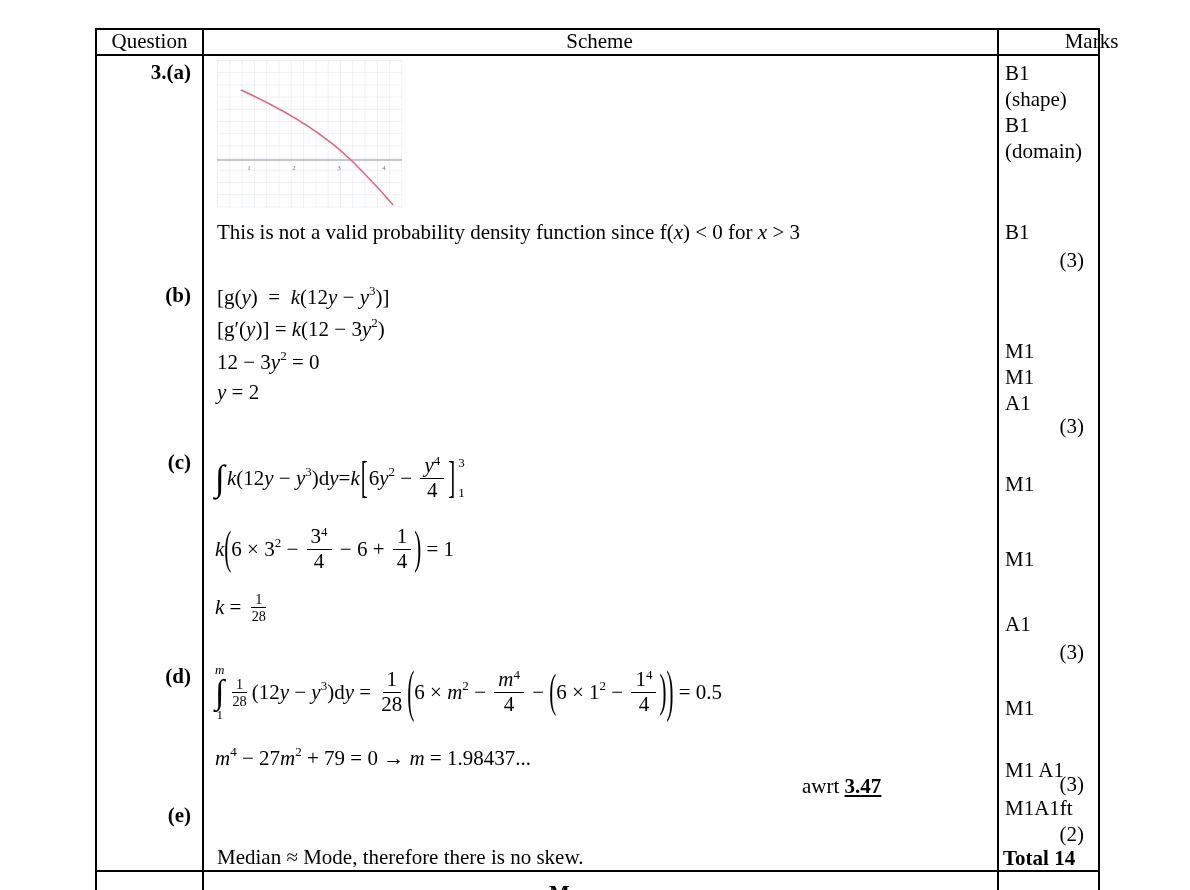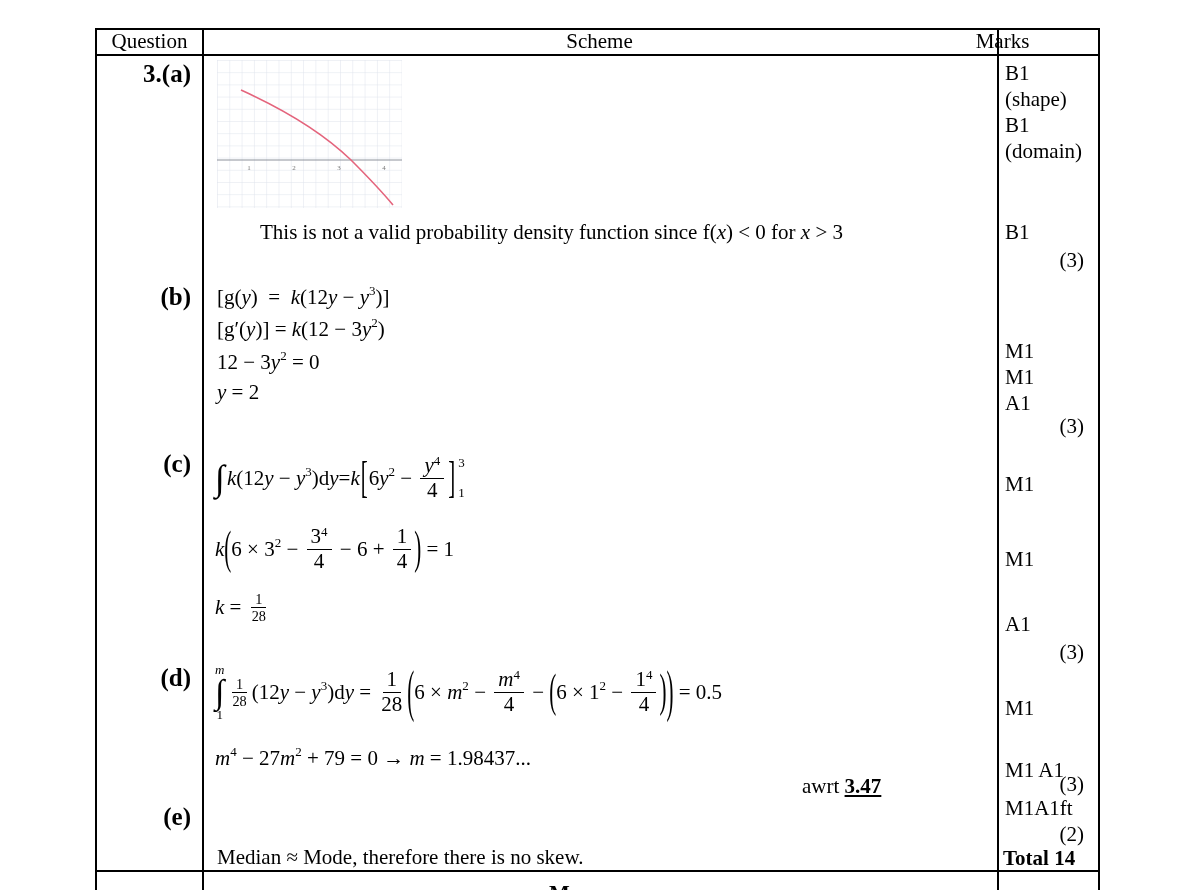--- a/index.html
+++ b/index.html
@@ -4,21 +4,21 @@
 <style>
   html,body{margin:0;padding:0;background:#ffffff;}
   .page{position:relative;width:1190px;height:890px;overflow:hidden;background:#fff;
         font-family:"Liberation Serif","DejaVu Serif",serif;color:#000;}
   .tbl{position:absolute;left:95px;top:28px;width:1005px;height:862px;
        border:2px solid #000;border-bottom:none;box-sizing:border-box;}
   .vline{position:absolute;top:0;bottom:0;width:2px;background:#000;}
   .hline{position:absolute;left:0;right:0;height:2px;background:#000;}
   .th{position:absolute;top:0;height:24px;line-height:23px;text-align:center;
       font-weight:normal;font-size:21px;}
-  .qlab{position:absolute;left:0;width:94px;text-align:right;font-weight:bold;font-size:25px;}
+  .qlab{position:absolute;left:0;width:94px;text-align:right;font-weight:bold;font-size:21px;}
   .math{position:absolute;display:flex;align-items:center;font-size:21px;}
   .math span{white-space:pre;}
   .it{font-style:italic;}
   .sup{font-size:0.62em;position:relative;top:-0.5em;}
   .int{font-size:36px;line-height:1;margin-right:2px;}
   .bigb{display:inline-block;transform:scaleY(2.15);transform-origin:50% 52%;padding:0 1px;}
   .bigp{display:inline-block;transform:scaleY(2.2);transform-origin:50% 52%;}
   .bigp2{display:inline-block;transform:scaleY(2.75);transform-origin:50% 52%;}
   .frac{display:inline-flex;flex-direction:column;align-items:center;line-height:1.12;margin:0 3px;}
   .frac .fn{border-bottom:1.4px solid #000;padding:0 4px;white-space:pre;}
@@ -45,21 +45,21 @@
 <div class="page">
   <div class="tbl">
 
     <div class="vline" style="left:105px;"></div>
     <div class="vline" style="left:900px;"></div>
     <div class="hline" style="top:24px;"></div>
     <div class="hline" style="top:840px;"></div>
 
     <div class="th" style="left:0;width:105px;">Question</div>
     <div class="th" style="left:105px;width:795px;">Scheme</div>
-    <div class="th" style="left:860px;width:91px;">Marks</div>
+    <div class="th" style="left:949px;width:91px;">Marks</div>
 
     <div class="qlab" style="top:30px;">3.(a)</div>
     <div class="qlab" style="top:253px;">(b)</div>
     <div class="qlab" style="top:420px;">(c)</div>
     <div class="qlab" style="top:634px;">(d)</div>
     <div class="qlab" style="top:773px;">(e)</div>
 
     <svg class="graph" width="185" height="148" viewBox="0 0 185 148">
       <defs>
         <pattern id="grid" width="12.3" height="12.2" patternUnits="userSpaceOnUse">
@@ -68,21 +68,21 @@
       </defs>
       <rect width="185" height="148" fill="url(#grid)"></rect>
       <line x1="0" y1="100" x2="185" y2="100" stroke="#8d929b" stroke-width="1"></line>
       <text class="tick" x="32" y="110">1</text>
       <text class="tick" x="77" y="110">2</text>
       <text class="tick" x="122" y="110">3</text>
       <text class="tick" x="167" y="110">4</text>
       <path d="M 24 30 C 66 49, 104 71, 134 100 C 152 118, 166 133, 176 145" fill="none" stroke-width="1.6" stroke="#e4647c"></path>
     </svg>
 
-    <div class="math" style="left:120px;top:190px;margin-left:43px;">
+    <div class="math" style="left:120px;top:190px;">
         <span>This is not a valid probability density function since f(</span>
         <span class="it">x</span>
         <span>) &lt; 0 for </span>
         <span class="it">x</span>
         <span> &gt; 3</span>
       </div>
 
     <div class="math" style="left:120px;top:255px;">
         <span>[g(</span>
         <span class="it">y</span>

